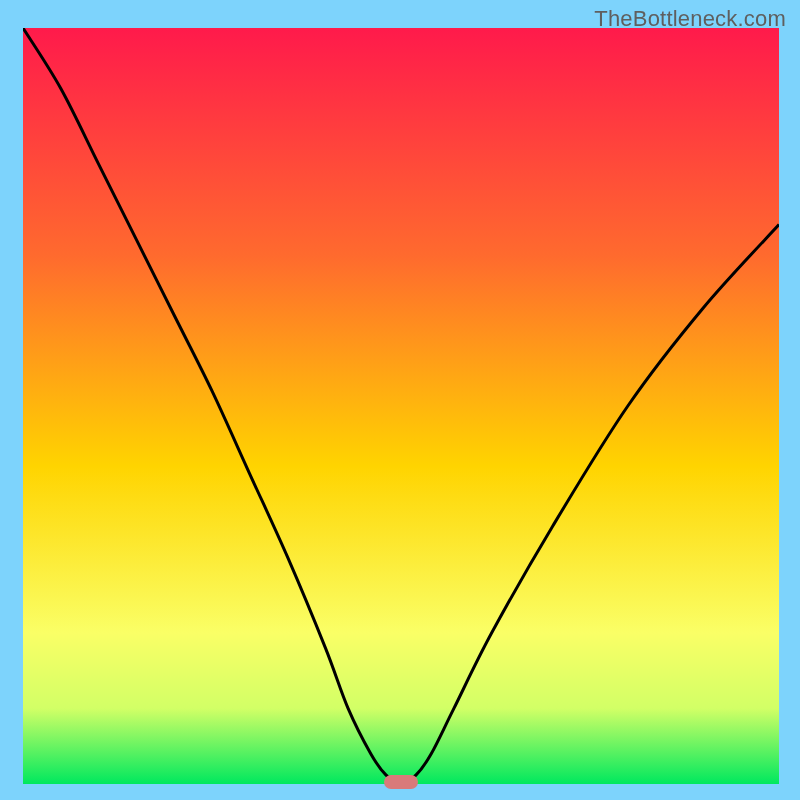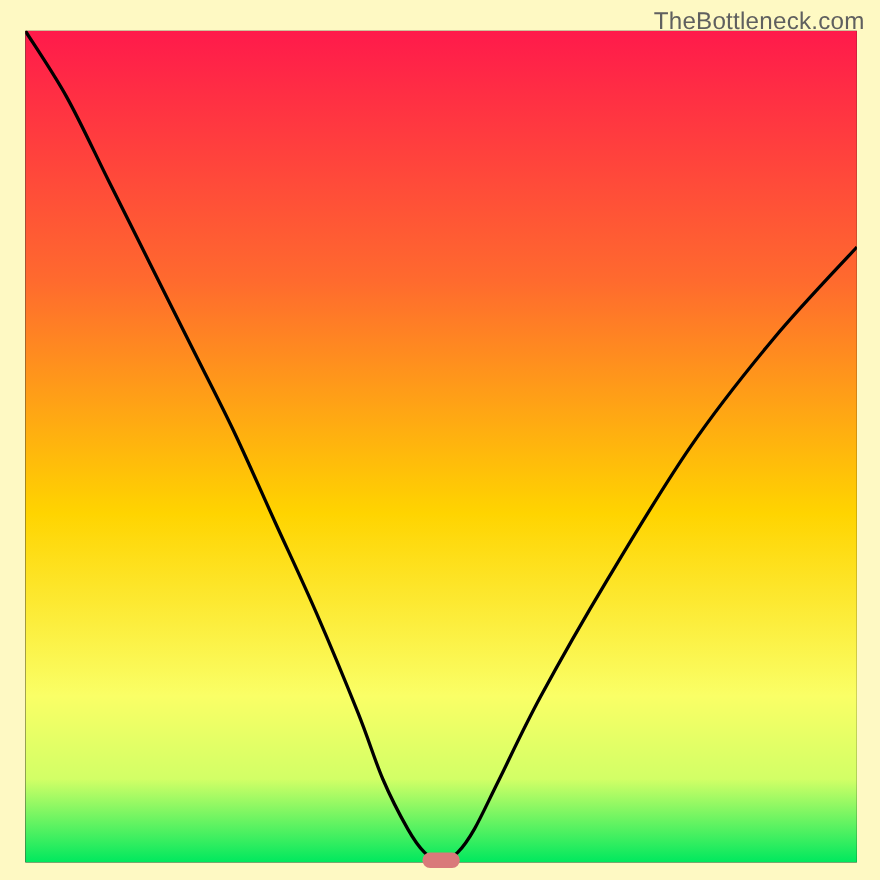--- a/index.html
+++ b/index.html
@@ -8,21 +8,21 @@
     width: 800px;
     height: 800px;
     overflow: hidden;
     background: #000;
     font-family: Arial, Helvetica, sans-serif;
   }
   .frame {
     position: relative;
     width: 800px;
     height: 800px;
-    background: #fef9c3;
+    background: #7dd3fc;
   }
   .watermark {
     position: absolute;
     top: 6px;
     right: 14px;
     color: #5f5f5f;
     font-size: 22px;
     font-weight: 500;
     letter-spacing: 0.2px;
     z-index: 5;

